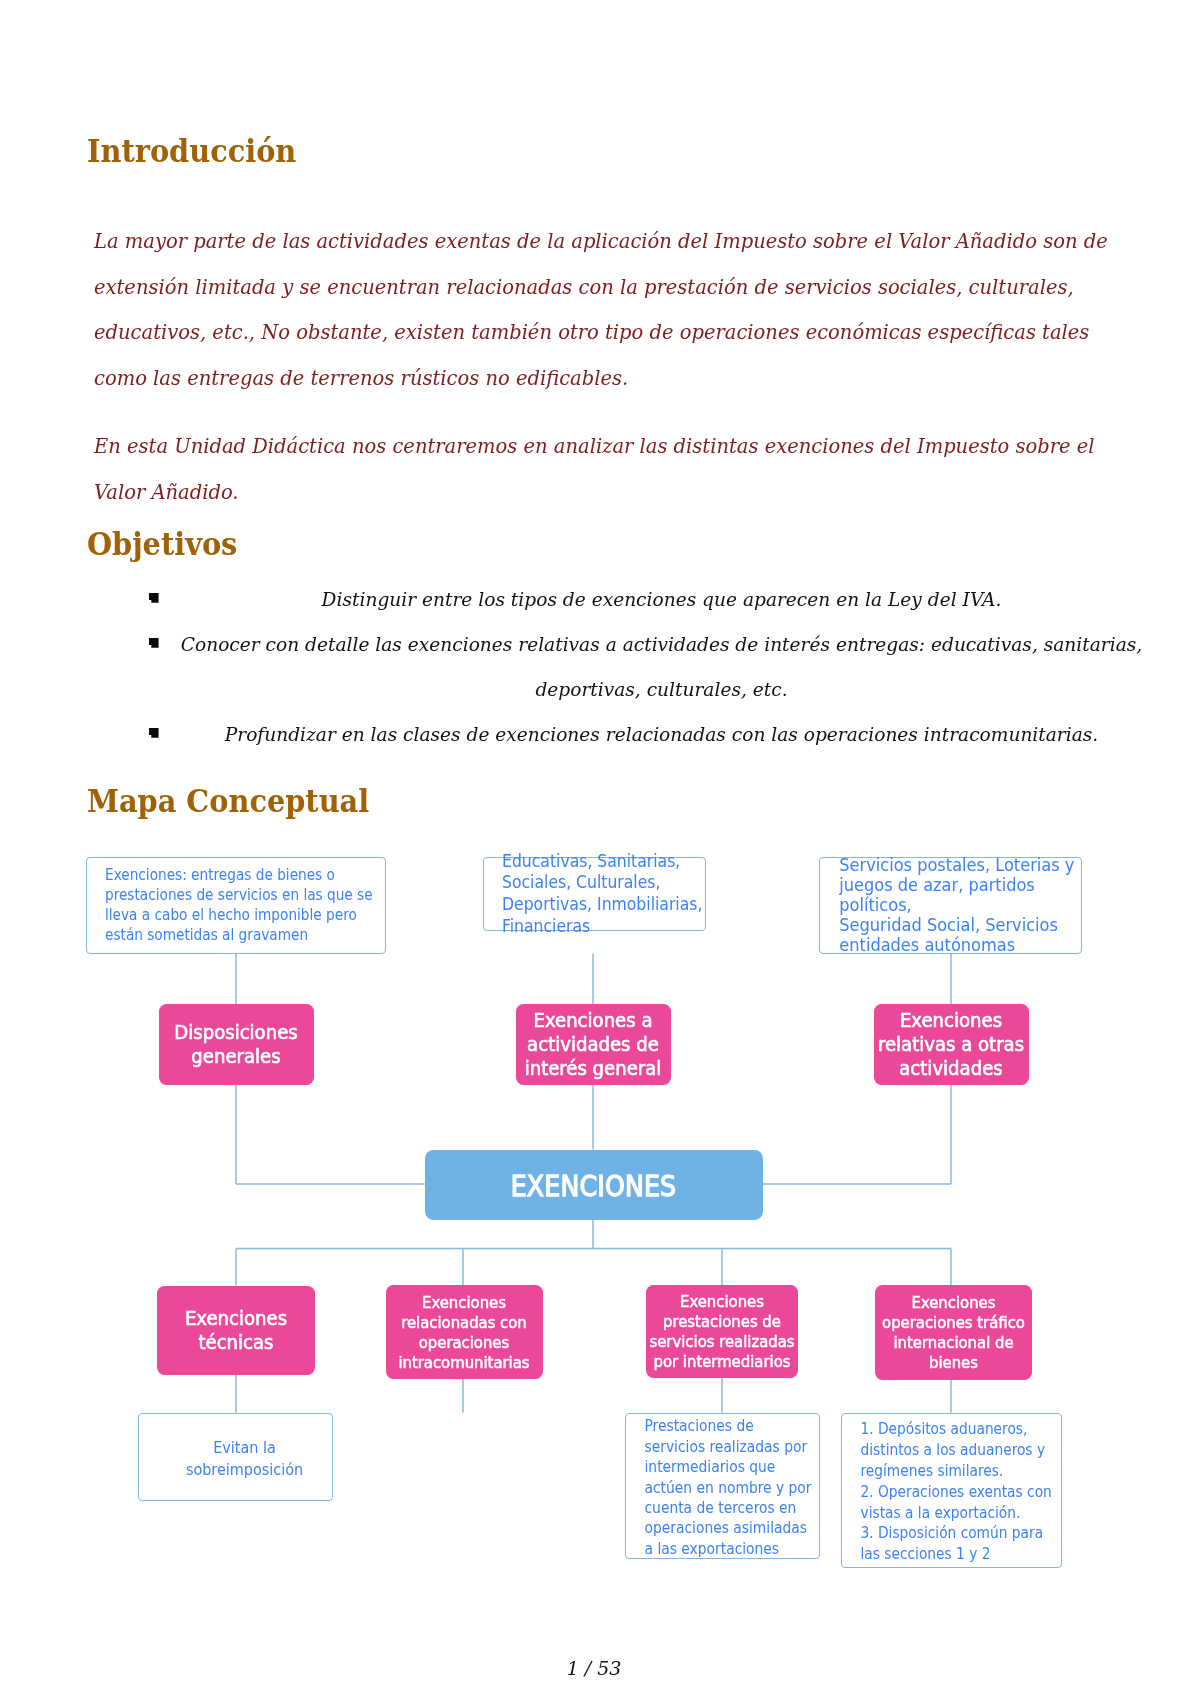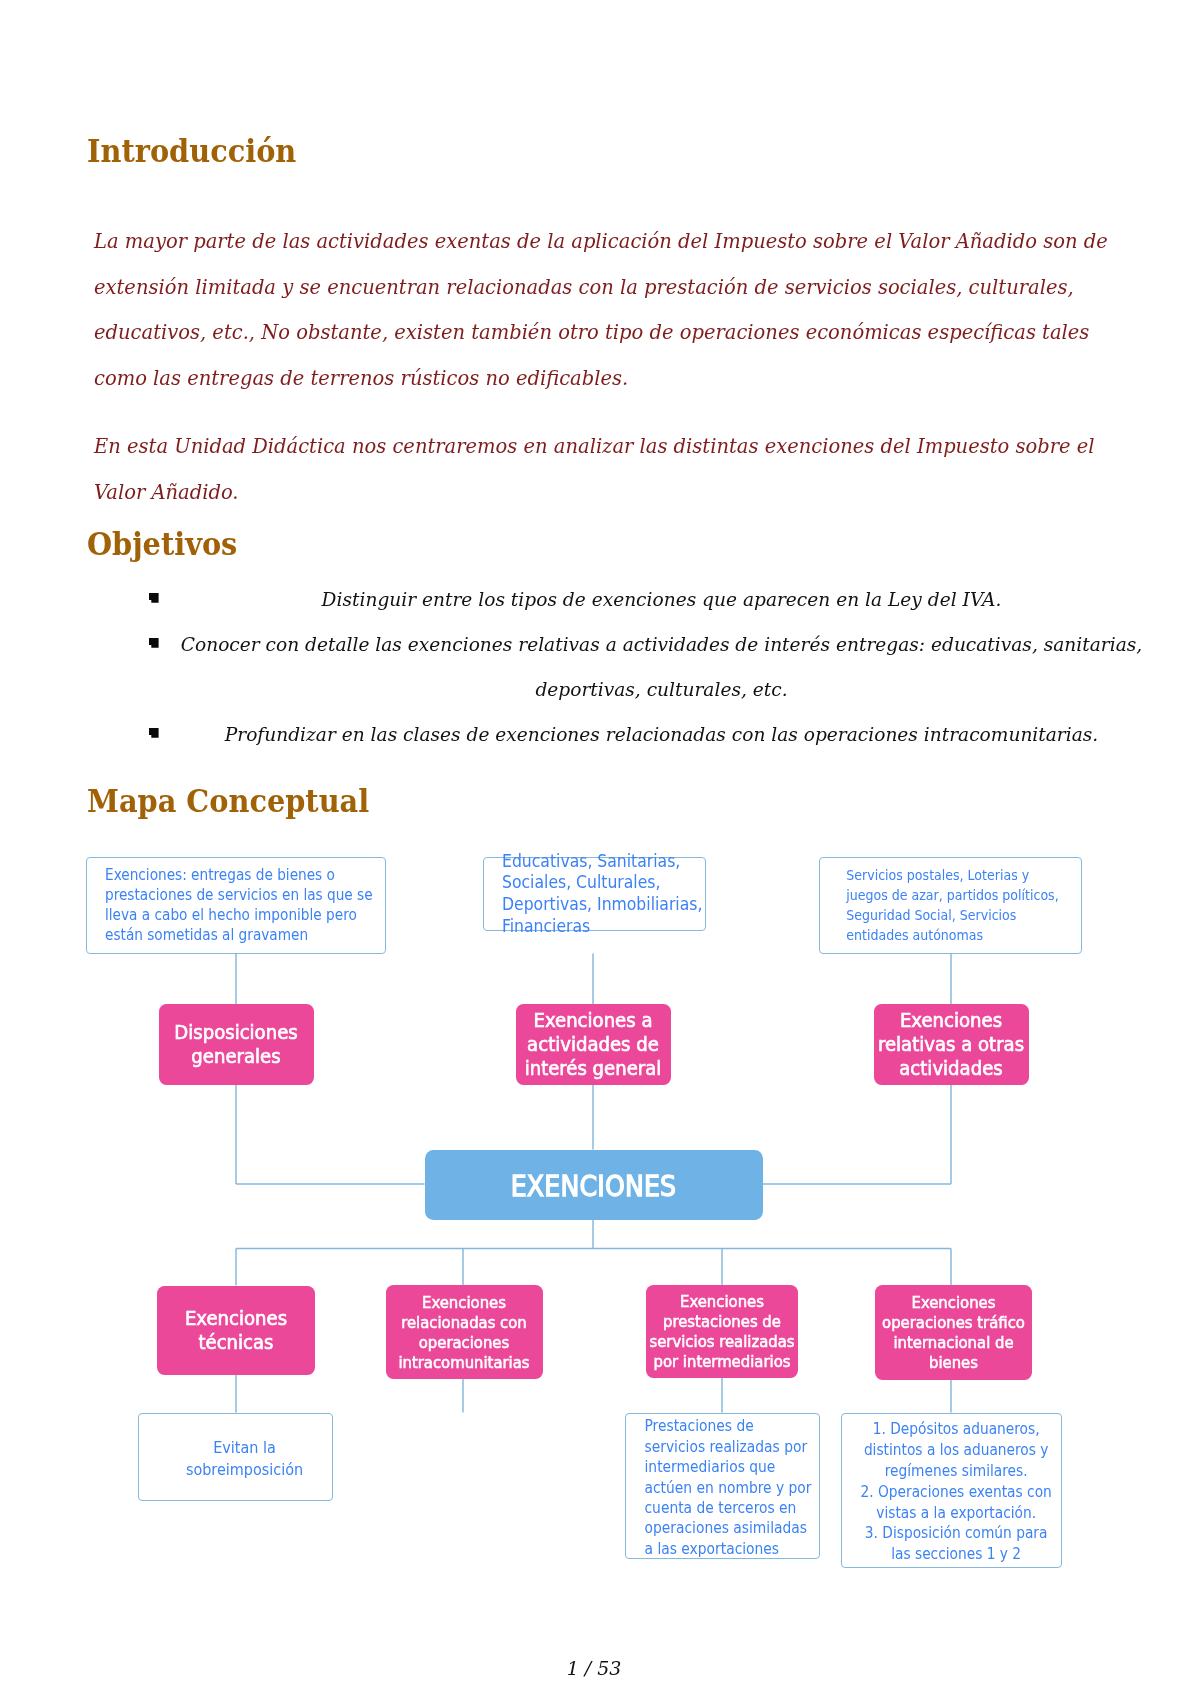--- a/index.html
+++ b/index.html
@@ -94,21 +94,21 @@
 están sometidas al gravamen</span></div>
       <div class="node n-gray" style="left: 158.5px; top: 1003.5px; width: 155px; height: 81px;"><span>Disposiciones
 generales</span></div>
       <div class="node n-white" style="left: 482.5px; top: 857px; width: 223px; height: 74px; font-size: 17.4px; line-height: 21.6px; justify-content: flex-start; padding: 0px 0px 0px 18.5px;"><span style="text-align: left;">Educativas, Sanitarias,
 Sociales, Culturales,
 Deportivas, Inmobiliarias,
 Financieras</span></div>
       <div class="node n-gray" style="left: 515.5px; top: 1003.5px; width: 155px; height: 81px;"><span>Exenciones a
 actividades de
 interés general</span></div>
-      <div class="node n-white" style="left: 819.3px; top: 857px; width: 262.8px; height: 96.5px; font-size: 14px; line-height: 20px; justify-content: flex-start; padding: 0px 0px 0px 26px;"><span style="text-align: left;">Servicios postales, Loterias y
+      <div class="node n-white" style="left: 819.3px; top: 857px; width: 262.8px; height: 96.5px; font-size: 18px; line-height: 20px; justify-content: flex-start; padding: 0px 0px 0px 19px;"><span style="text-align: left;">Servicios postales, Loterias y
 juegos de azar, partidos políticos,
 Seguridad Social, Servicios
 entidades autónomas</span></div>
       <div class="node n-gray" style="left: 873.5px; top: 1003.5px; width: 155px; height: 81px;"><span>Exenciones
 relativas a otras
 actividades</span></div>
       <div class="node n-blue" style="left: 424.5px; top: 1149.5px; width: 338px; height: 70px;"><span>EXENCIONES</span></div>
       <div class="node n-gray" style="left: 157px; top: 1285.5px; width: 158px; height: 89px;"><span>Exenciones
 técnicas</span></div>
       <div class="node n-white bot" style="left: 137.5px; top: 1412.5px; width: 195px; height: 88.5px; font-size: 16px; line-height: 22.1px; padding: 0px 0px 0px 19px;"><span>Evitan la
@@ -125,21 +125,21 @@
 servicios realizadas por
 intermediarios que
 actúen en nombre y por
 cuenta de terceros en
 operaciones asimiladas
 a las exportaciones</span></div>
       <div class="node n-gray sm" style="left: 875px; top: 1285px; width: 157px; height: 94.5px;"><span>Exenciones
 operaciones tráfico
 internacional de
 bienes</span></div>
-      <div class="node n-white bot" style="left: 840.5px; top: 1412.5px; width: 221.5px; height: 155.5px; font-size: 15.3px; line-height: 20.8px; padding: 0px 0px 0px 19px; justify-content: flex-start;"><span style="text-align: center;">1. Depósitos aduaneros,
+      <div class="node n-white bot" style="left: 840.5px; top: 1412.5px; width: 221.5px; height: 155.5px; font-size: 15.3px; line-height: 20.8px; padding: 0px 0px 0px 19px; justify-content: flex-start;"><span style="text-align: left;">1. Depósitos aduaneros,
 distintos a los aduaneros y
 regímenes similares.
 2. Operaciones exentas con
 vistas a la exportación.
 3. Disposición común para
 las secciones 1 y 2</span></div>
     </div>
 
   <div class="footer" id="pg-footer" style="left:-6px;top:1657px;width:1200px;text-align:center;">1 / 53</div>
 

